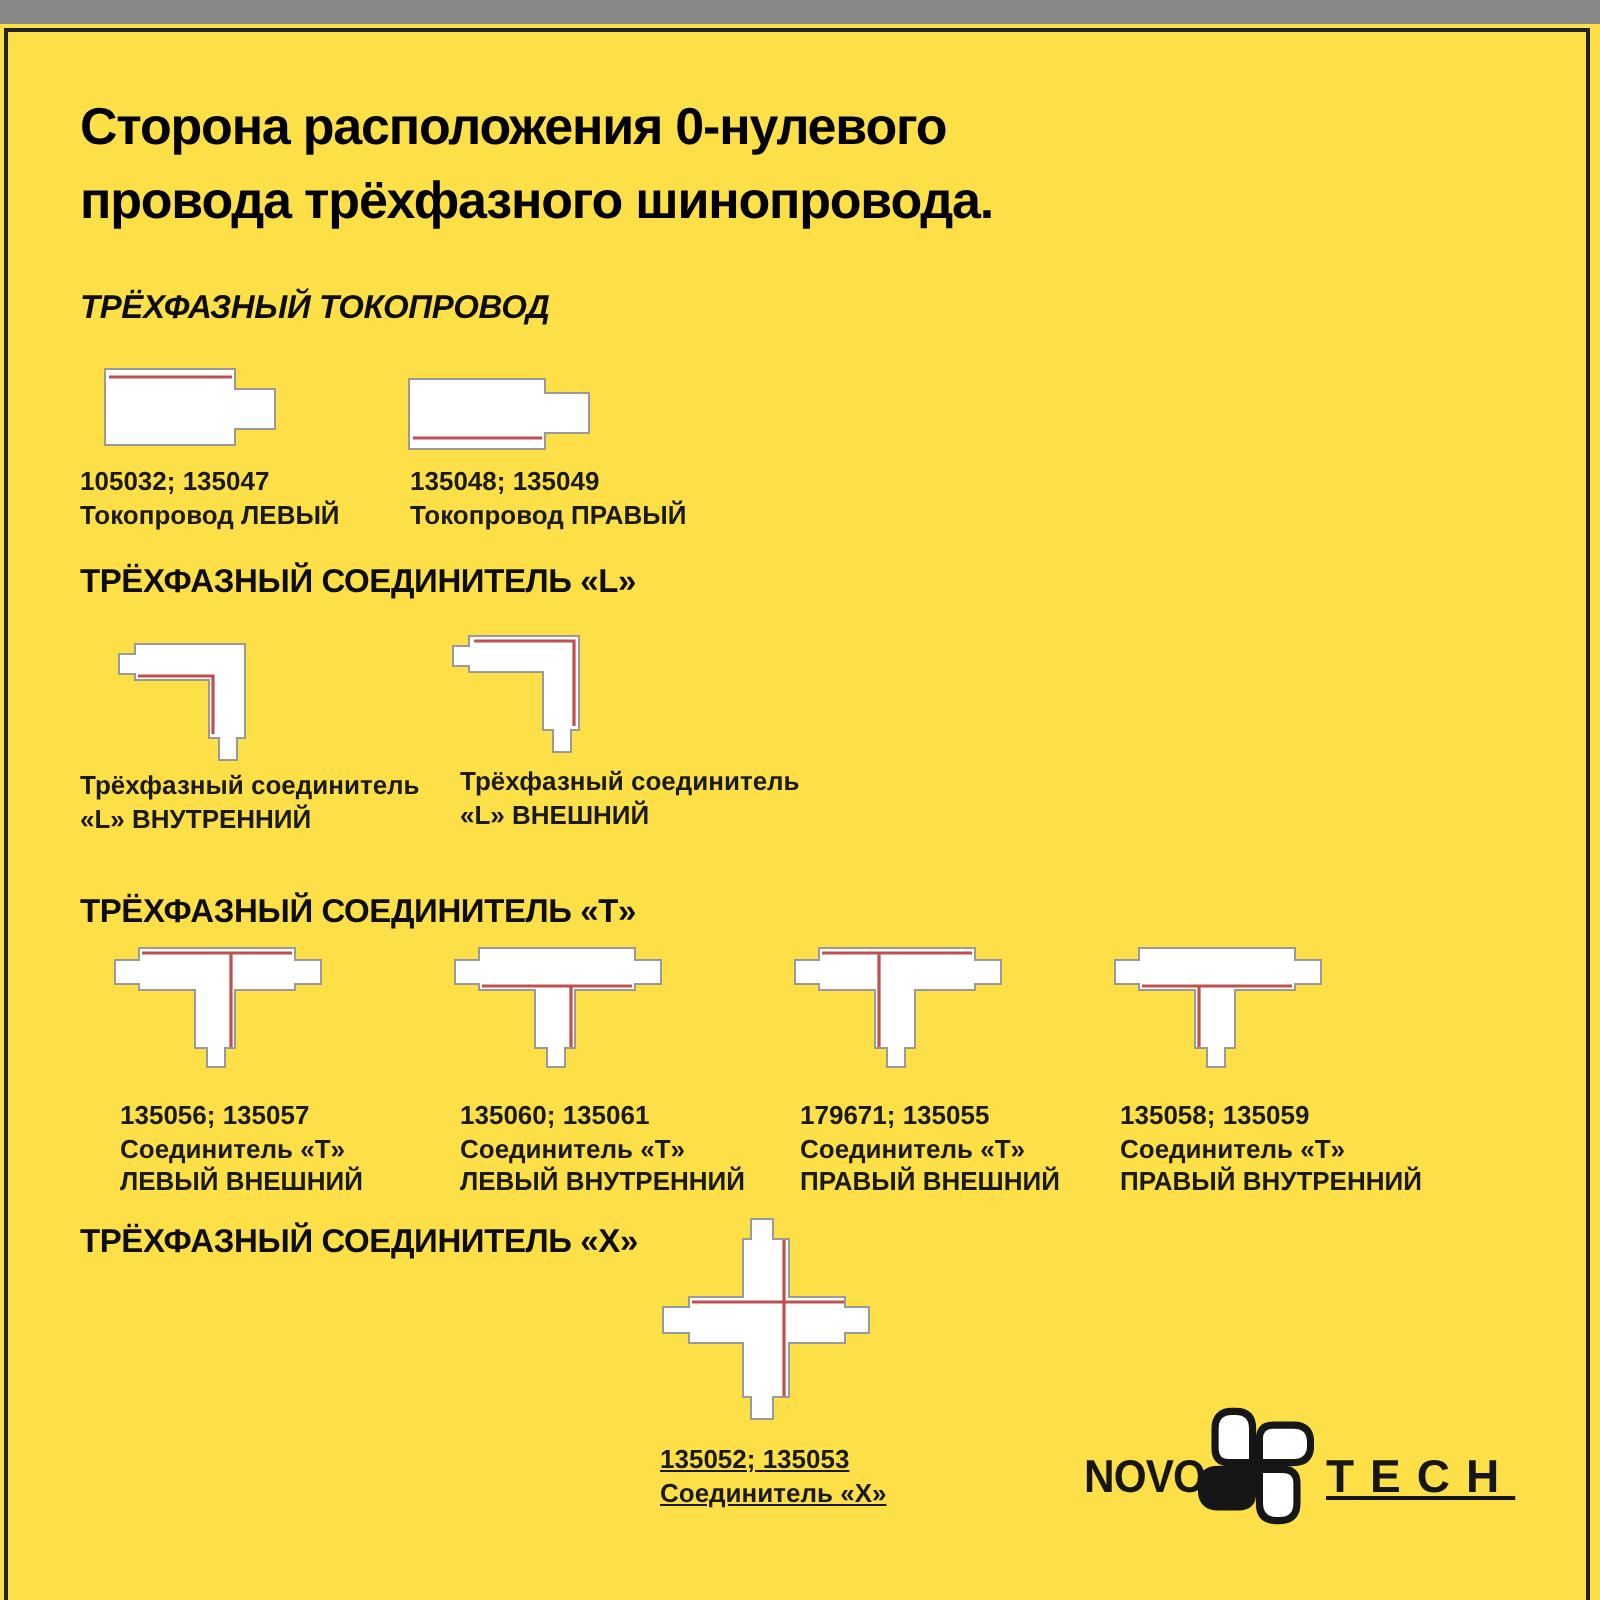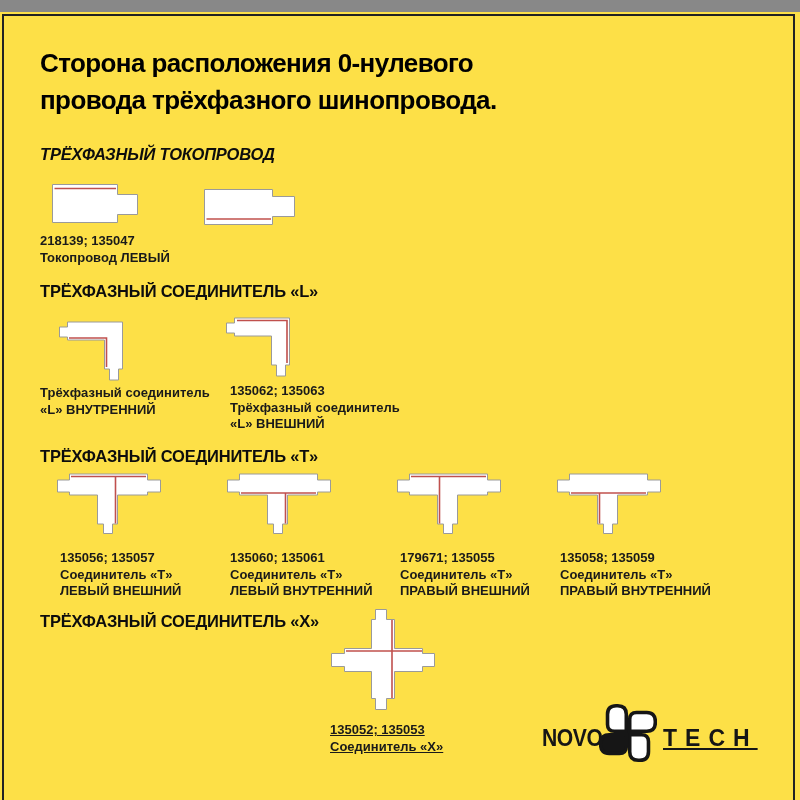--- a/index.html
+++ b/index.html
@@ -42,46 +42,49 @@
     <div>провода трёхфазного шинопровода.</div>
   </div>
 
   <div class="abs sec-h" style="left:40px;top:133px;font-style:italic;">ТРЁХФАЗНЫЙ ТОКОПРОВОД</div>
 
   <svg class="abs diag" style="left:52px;top:172px;" width="86" height="39" viewBox="0 0 86 39">
     <path class="outline" d="M0.5 0.5 H65.5 V10.5 H85.5 V30.5 H65.5 V38.5 H0.5 Z"></path>
     <line class="neutral" x1="2.5" y1="4.5" x2="64" y2="4.5"></line>
   </svg>
   <div class="abs lbl" style="left:40px;top:221px;">
-    <div>218139; 135047</div>
+    <div>105032; 135047</div>
     <div>Токопровод ЛЕВЫЙ</div>
   </div>
 
   <svg class="abs diag" style="left:204px;top:177px;" width="91" height="36" viewBox="0 0 91 36">
     <path class="outline" d="M0.5 0.5 H68.5 V7.5 H90.5 V27.5 H68.5 V35.5 H0.5 Z"></path>
     <line class="neutral" x1="2.5" y1="30" x2="67" y2="30"></line>
   </svg>
+  <div class="abs lbl" style="left:205px;top:221px;">
+    <div>135048; 135049</div>
+    <div>Токопровод ПРАВЫЙ</div>
+  </div>
 
   <div class="abs sec-h" style="left:40px;top:270px;">ТРЁХФАЗНЫЙ СОЕДИНИТЕЛЬ «L»</div>
 
   <svg class="abs diag" style="left:59px;top:309px;" width="65" height="60" viewBox="0 0 65 60">
     <path class="outline" d="M8.5 1 H63.5 V48 H59.5 V59 H50.5 V48 H45.5 V19 H8.5 V16 H0.5 V6 H8.5 Z"></path>
     <polyline class="neutral" points="10,17 47.5,17 47.5,46"></polyline>
   </svg>
   <div class="abs lbl" style="left:40px;top:373px;">
     <div>Трёхфазный соединитель</div>
     <div>«L» ВНУТРЕННИЙ</div>
   </div>
 
   <svg class="abs diag" style="left:226px;top:305px;" width="65" height="60" viewBox="0 0 65 60">
     <path class="outline" d="M8.5 1 H63.5 V48 H59.5 V59 H50.5 V48 H45.5 V19 H8.5 V16 H0.5 V6 H8.5 Z"></path>
     <polyline class="neutral" points="11,3.5 61,3.5 61,46"></polyline>
   </svg>
   <div class="abs lbl" style="left:230px;top:371px;">
-    <div>135062; 135063</div>
     <div>Трёхфазный соединитель</div>
     <div>«L» ВНЕШНИЙ</div>
   </div>
 
   <div class="abs sec-h" style="left:40px;top:435px;">ТРЁХФАЗНЫЙ СОЕДИНИТЕЛЬ «Т»</div>
 
   <svg class="abs diag" style="left:57px;top:461px;" width="104" height="61" viewBox="0 0 104 61">
     <path class="outline" d="M12.5 1 H90.5 V7 H103.5 V19 H90.5 V22 H60.5 V51 H55.5 V60.5 H46.5 V51 H40.5 V22 H12.5 V19 H0.5 V7 H12.5 Z"></path>
     <line class="neutral" x1="14" y1="3.5" x2="89" y2="3.5"></line>
     <line class="neutral" x1="58.5" y1="3.5" x2="58.5" y2="50.5"></line>

